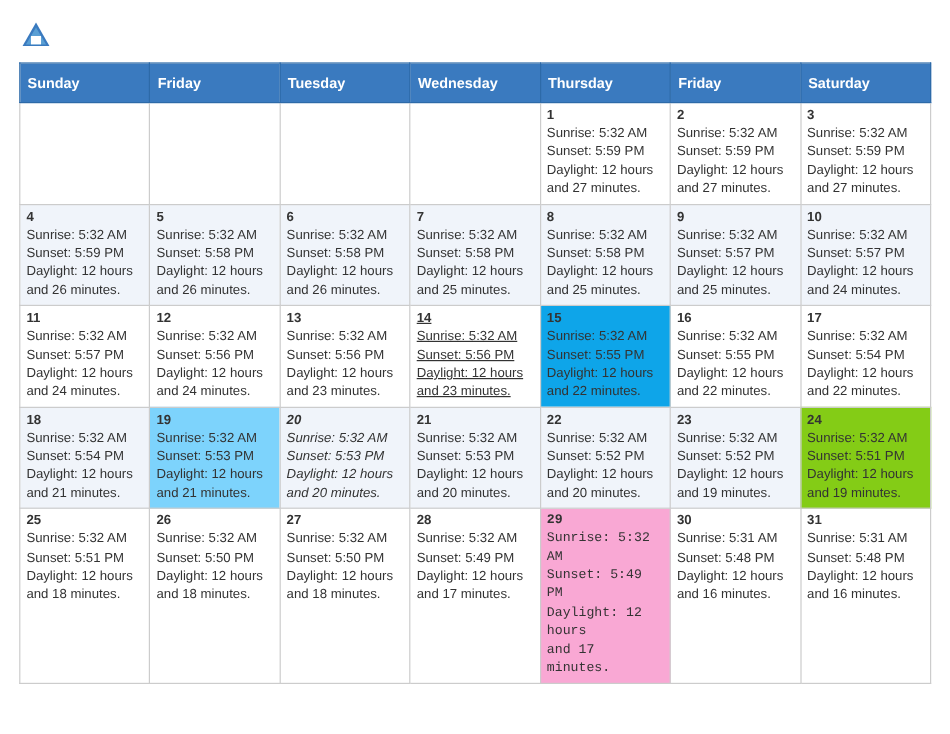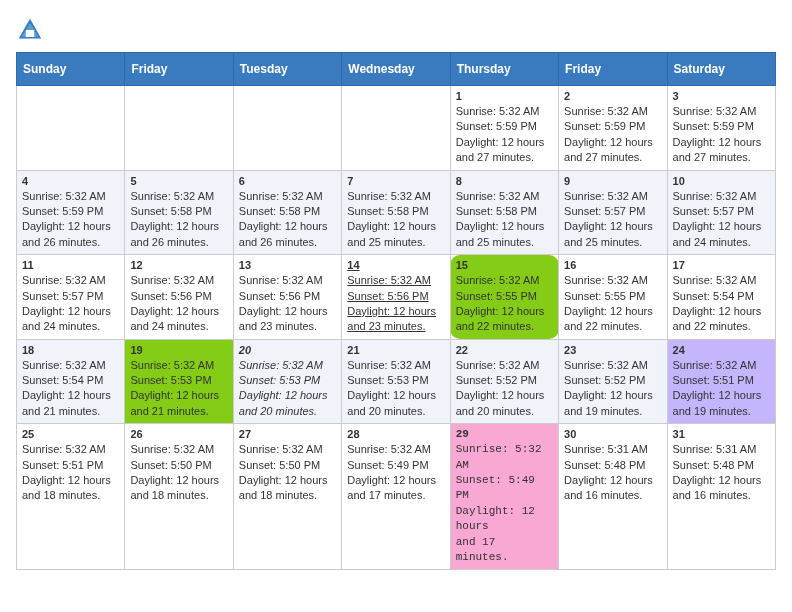--- a/index.html
+++ b/index.html
@@ -228,21 +228,21 @@
 Daylight: 12 hours
 and 23 minutes.</div>
           </td>
           <td style="background: rgb(255, 255, 255); text-decoration: underline;">
             <span class="day-num">14</span>
             <div class="day-info" style="white-space: pre-line;">Sunrise: 5:32 AM
 Sunset: 5:56 PM
 Daylight: 12 hours
 and 23 minutes.</div>
           </td>
-          <td style="background: #84cc16; border-radius: 10px;">
+          <td style="background: #0ea5e9;">
             <span class="day-num">15</span>
             <div class="day-info" style="white-space: pre-line;">Sunrise: 5:32 AM
 Sunset: 5:55 PM
 Daylight: 12 hours
 and 22 minutes.</div>
           </td>
           <td style="background: rgb(255, 255, 255);">
             <span class="day-num">16</span>
             <div class="day-info" style="white-space: pre-line;">Sunrise: 5:32 AM
 Sunset: 5:55 PM
@@ -258,21 +258,21 @@
           </td>
         </tr>
         <tr>
           <td style="background: rgb(240, 244, 250);">
             <span class="day-num">18</span>
             <div class="day-info" style="white-space: pre-line;">Sunrise: 5:32 AM
 Sunset: 5:54 PM
 Daylight: 12 hours
 and 21 minutes.</div>
           </td>
-          <td style="background: #84cc16;">
+          <td style="background: #7dd3fc;">
             <span class="day-num">19</span>
             <div class="day-info" style="white-space: pre-line;">Sunrise: 5:32 AM
 Sunset: 5:53 PM
 Daylight: 12 hours
 and 21 minutes.</div>
           </td>
           <td style="background: rgb(240, 244, 250); font-style: italic;">
             <span class="day-num">20</span>
             <div class="day-info" style="white-space: pre-line;">Sunrise: 5:32 AM
 Sunset: 5:53 PM
@@ -293,21 +293,21 @@
 Daylight: 12 hours
 and 20 minutes.</div>
           </td>
           <td style="background: rgb(240, 244, 250);">
             <span class="day-num">23</span>
             <div class="day-info" style="white-space: pre-line;">Sunrise: 5:32 AM
 Sunset: 5:52 PM
 Daylight: 12 hours
 and 19 minutes.</div>
           </td>
-          <td style="background: #c4b5fd;">
+          <td style="background: #84cc16;">
             <span class="day-num">24</span>
             <div class="day-info" style="white-space: pre-line;">Sunrise: 5:32 AM
 Sunset: 5:51 PM
 Daylight: 12 hours
 and 19 minutes.</div>
           </td>
         </tr>
         <tr>
           <td style="background: rgb(255, 255, 255);">
             <span class="day-num">25</span>

